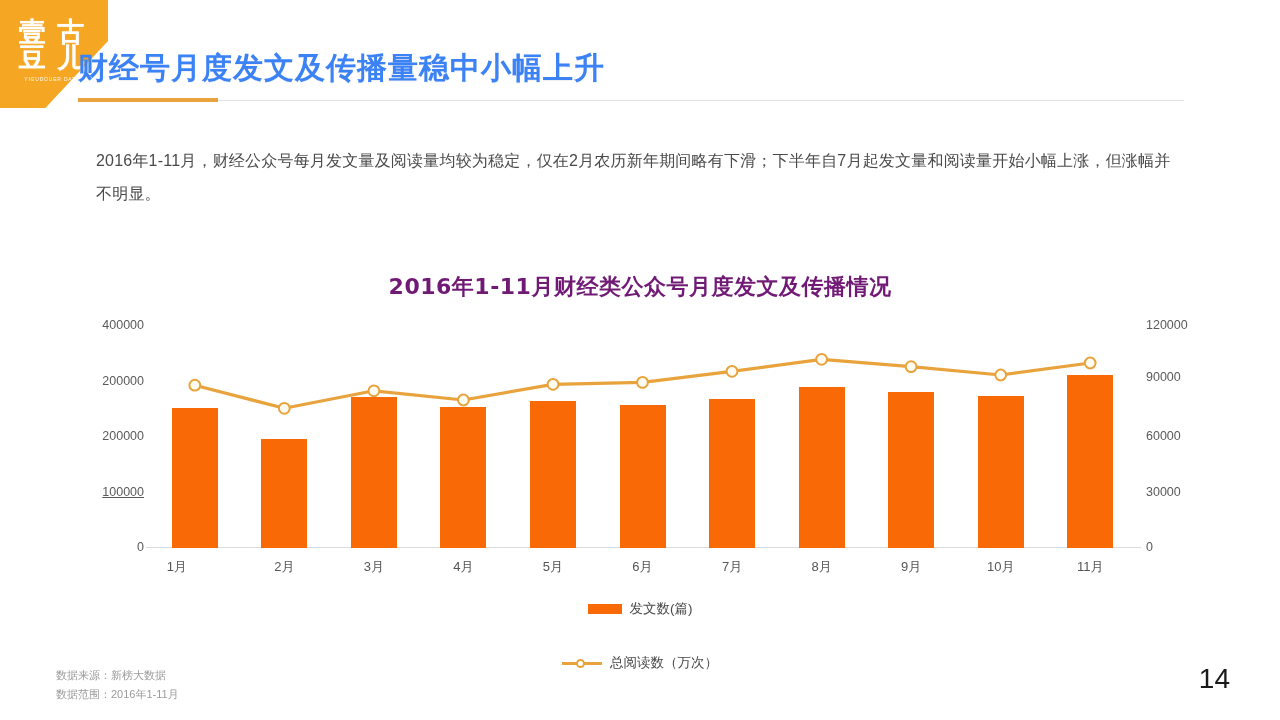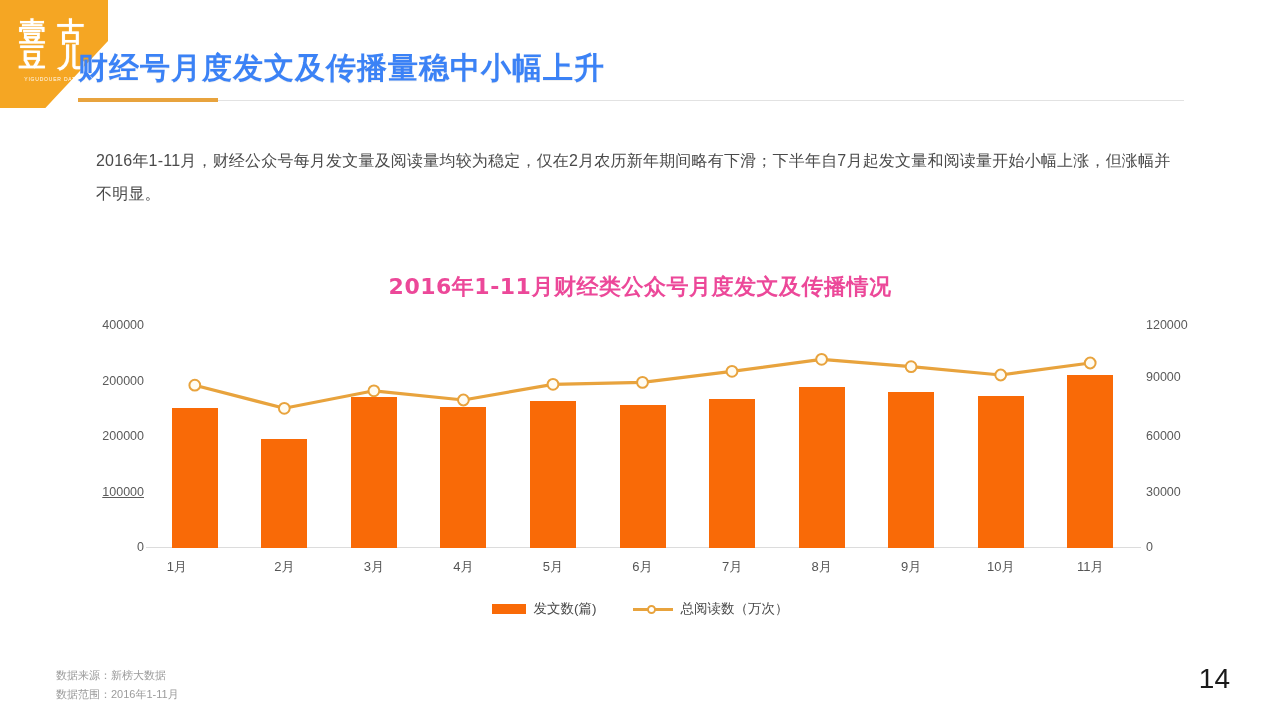--- a/index.html
+++ b/index.html
@@ -30,37 +30,37 @@
 
   
   .intro{
     position:absolute;left:96px;top:144px;width:1080px;
     font-size:16px;color:#4a4a4a;line-height:33px;letter-spacing:.2px;
   }
 
   
   .chart-title{
     position:absolute;left:0;right:0;top:272px;text-align:center;
-    font-size:22px;font-weight:700;color:#ec4899;letter-spacing:.5px;
+    font-size:22px;font-weight:700;color:#701a75;letter-spacing:.5px;
     font-family:"DejaVu Sans",sans-serif;
   }
   .plot{position:absolute;left:150px;top:326px;width:985px;height:222px;}
   .axis-left{position:absolute;left:60px;top:318px;width:84px;height:240px;}
   .axis-right{position:absolute;left:1146px;top:318px;width:90px;height:240px;}
   .tick{position:absolute;font-size:12.5px;color:#5a5a5a;white-space:nowrap;}
   .axis-left .tick{right:0;text-align:right;}
   .axis-right .tick{left:0;text-align:left;}
   .baseline{position:absolute;left:146px;top:547px;width:995px;height:1px;background:#dcdcdc;}
   .bar{position:absolute;bottom:0;background:#F96A07;}
   .cat{position:absolute;top:558px;font-size:13px;color:#555;text-align:center;}
   svg.line-layer{position:absolute;left:0;top:0;width:985px;height:222px;overflow:visible;}
 
   
   .legend{position:absolute;left:0;right:0;top:600px;display:flex;justify-content:center;
-    align-items:center;gap:36px;}
+    align-items:center;gap:36px;flex-direction:column;}
   .leg-item{display:flex;align-items:center;gap:8px;font-size:13.5px;color:#4a4a4a;}
   .leg-bar{width:34px;height:10px;background:#F96A07;display:inline-block;}
   .leg-line{position:relative;width:40px;height:10px;display:inline-block;}
   .leg-line::before{content:"";position:absolute;left:0;top:4px;width:40px;height:3px;background:#E8A33D;}
   .leg-dot{position:absolute;left:14px;top:1px;width:9px;height:9px;border-radius:50%;
     background:#fff;border:2px solid #E8A33D;box-sizing:border-box;}
 
   
   .footer{position:absolute;left:56px;top:666px;font-size:11px;color:#9b9b9b;line-height:19px;}
   .pagenum{position:absolute;right:50px;top:663px;font-size:28px;color:#1a1a1a;font-weight:400;}

